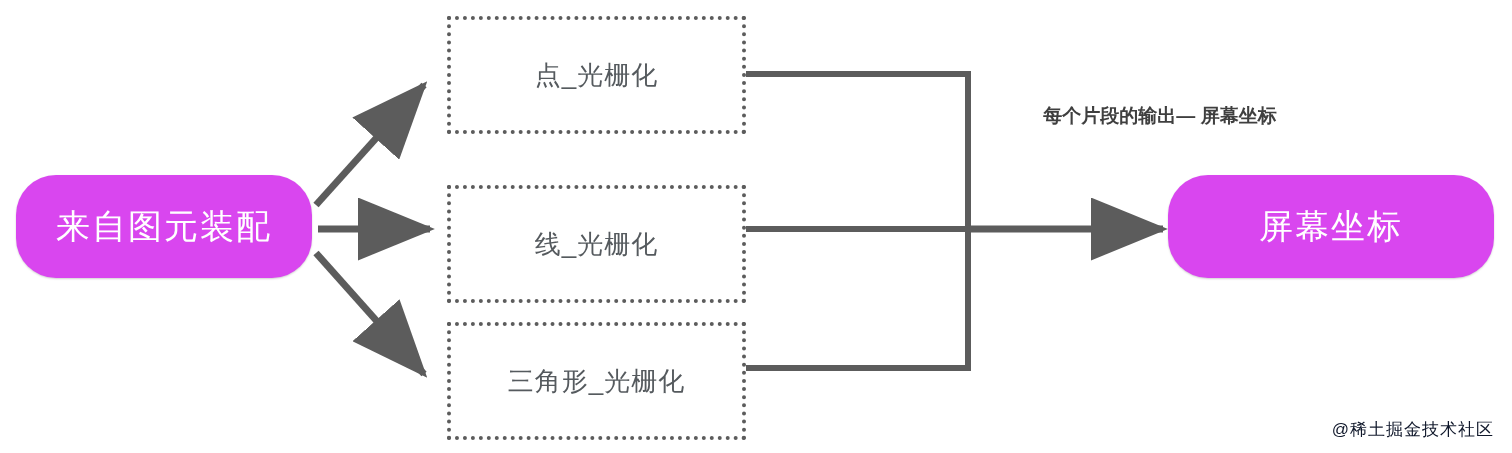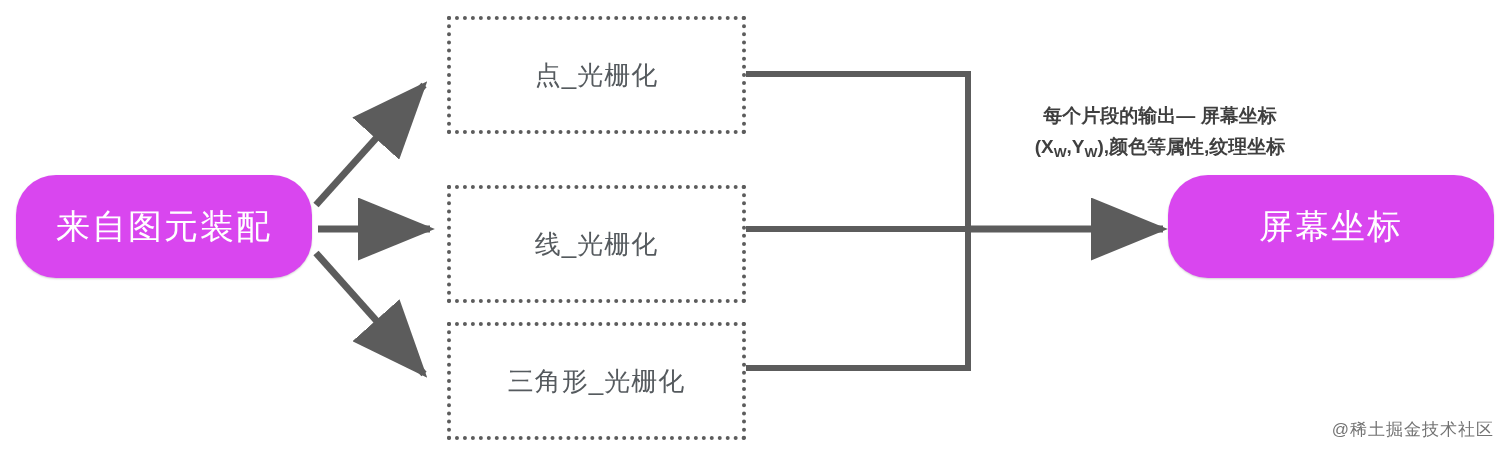--- a/index.html
+++ b/index.html
@@ -95,21 +95,21 @@
     font-size: 0.72em;
     vertical-align: -0.28em;
     font-weight: 700;
   }
 
   
   #watermark {
     position: absolute;
     right: 18px;
     bottom: 12px;
-    color: #737373;
+    color: #0f172a;
     font-size: 17px;
     letter-spacing: 1px;
     white-space: nowrap;
   }
 </style>
 </head>
 <body>
 
 <div id="canvas">
 
@@ -148,18 +148,17 @@
   <div class="stage-box" id="stage-triangle">
     <span class="stage-label">三角形_光栅化</span>
   </div>
 
   <div class="node" id="node-fragment">
     <span class="node-label">屏幕坐标</span>
   </div>
 
   <div id="annotation">
     <span class="ann-line">每个片段的输出— 屏幕坐标</span>
-    <span class="ann-line"><span>(X</span><sub>W</sub><span>,Y</span><sub>W</sub><span>),颜色等属性,纹理坐标</span></span>
   </div>
 
   <div id="watermark">@稀土掘金技术社区</div>
 
 </div>
 
 </body></html>

